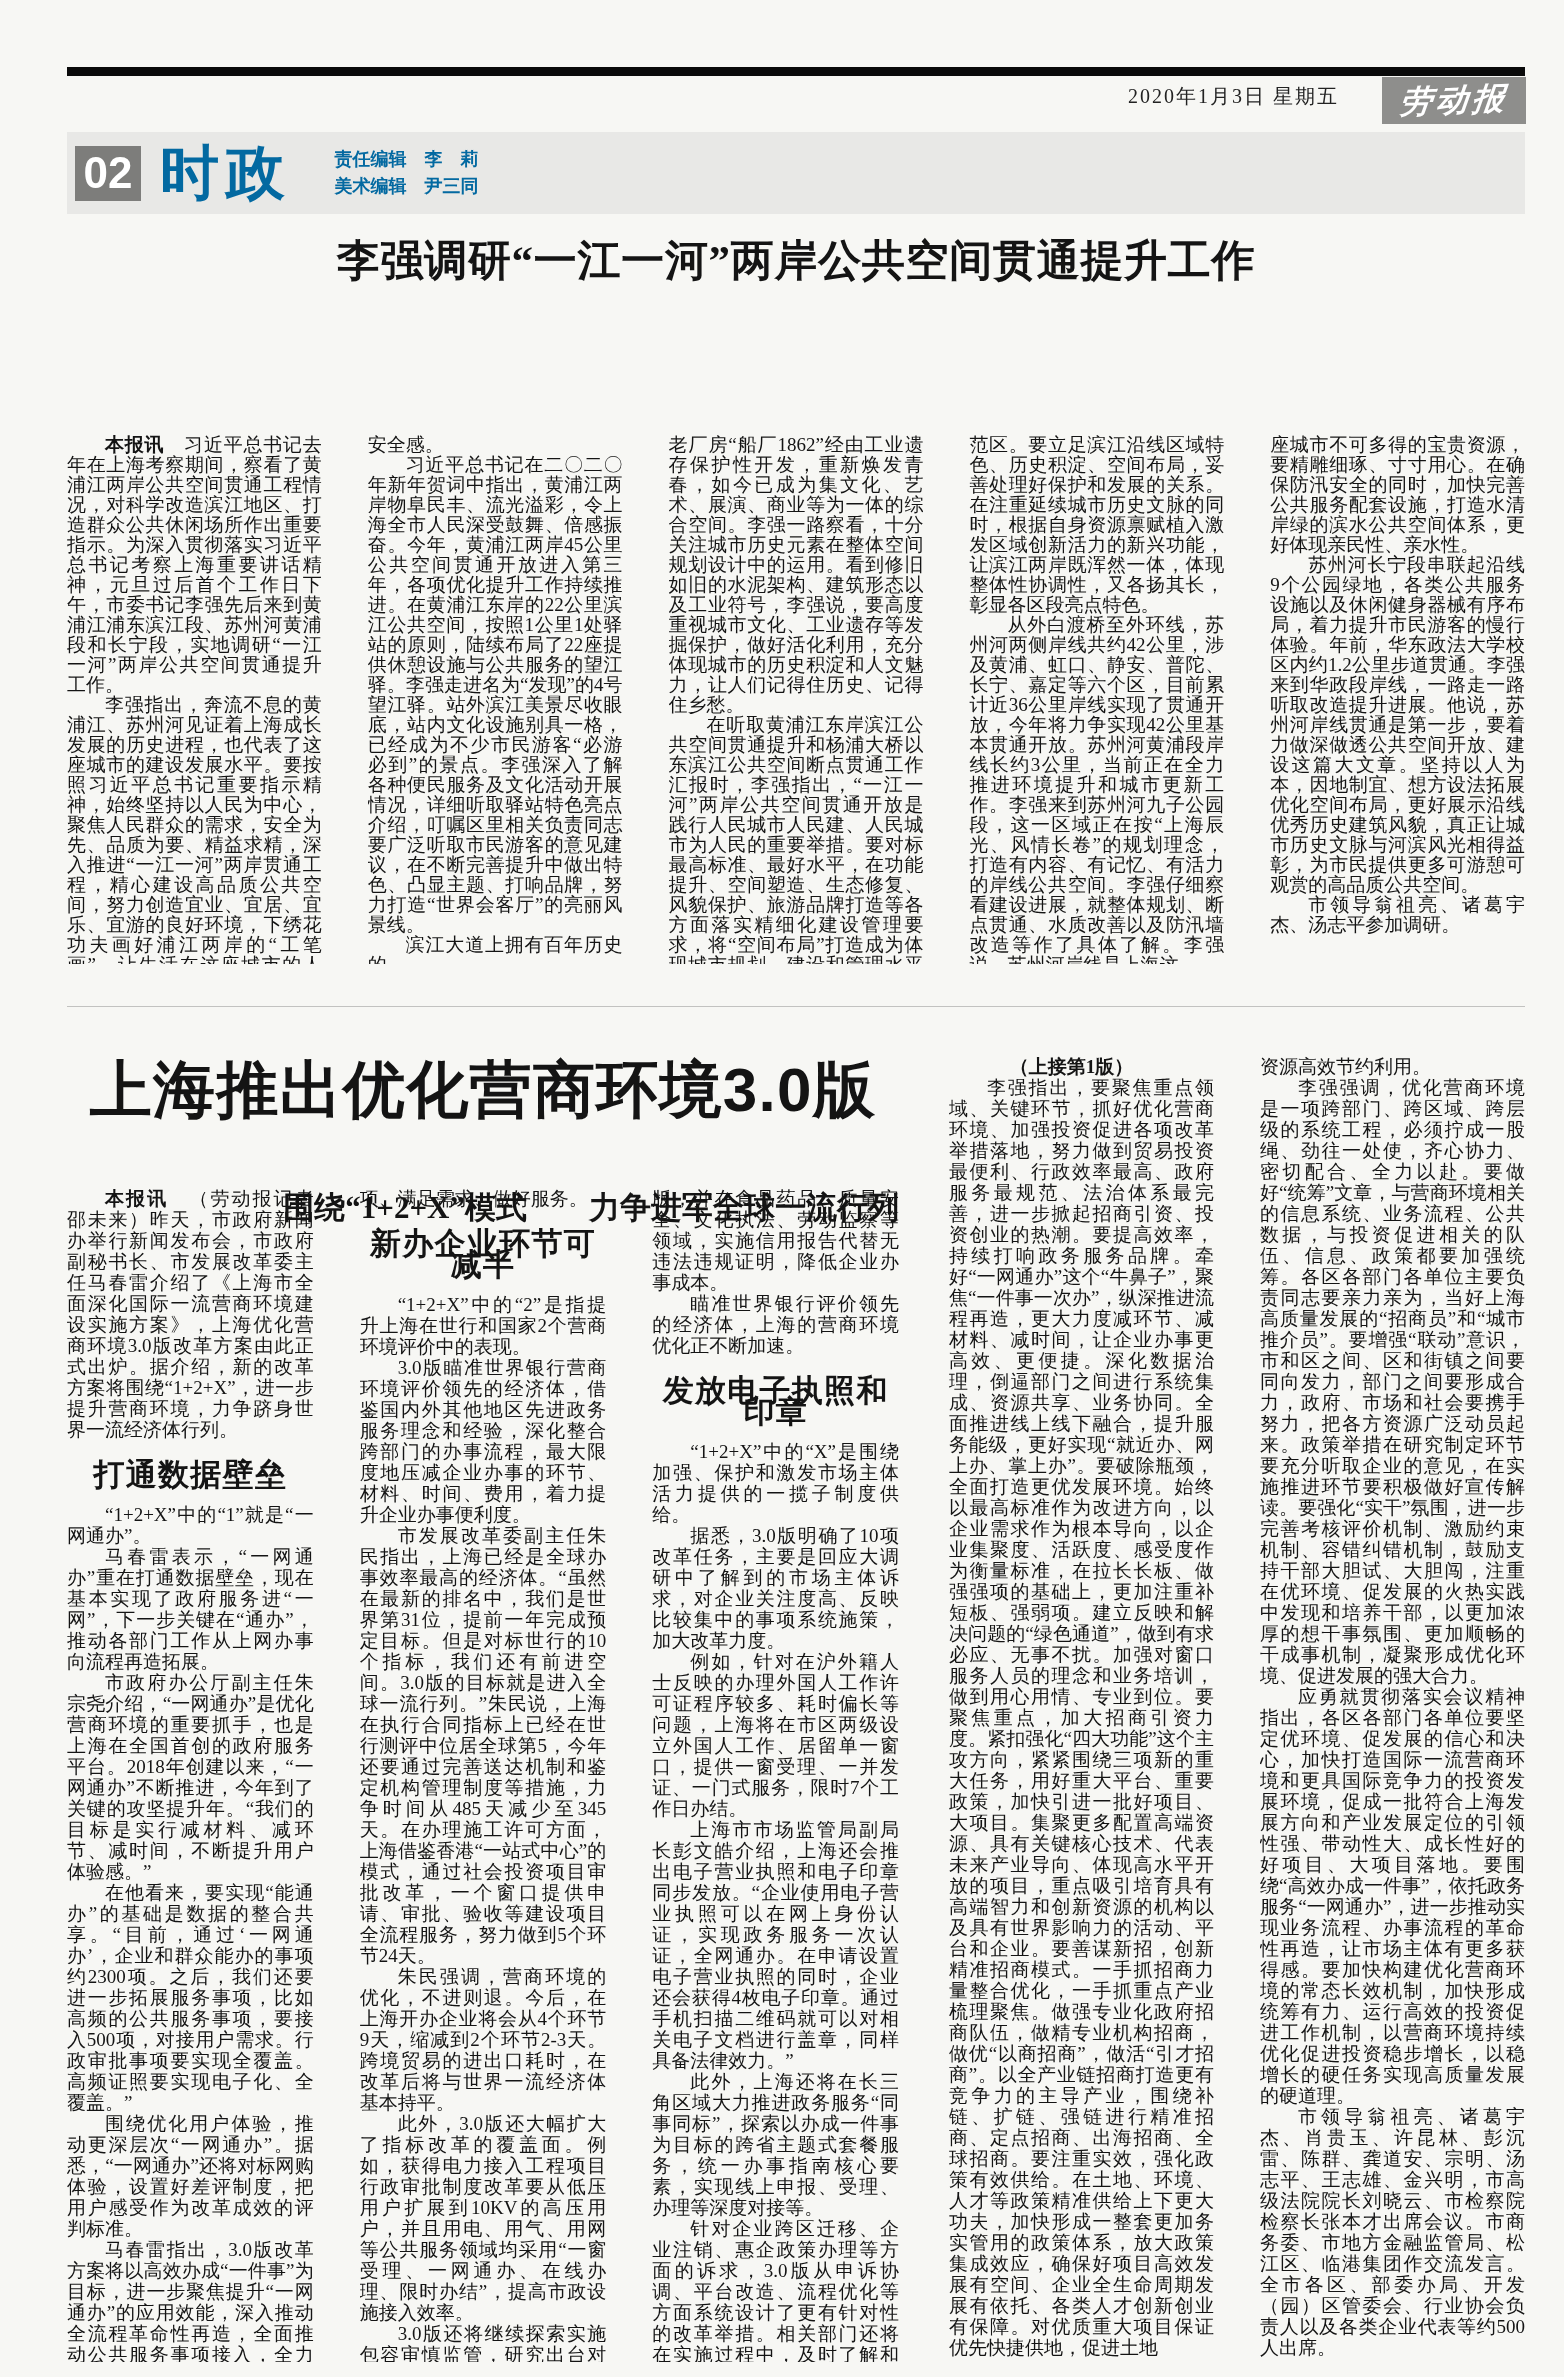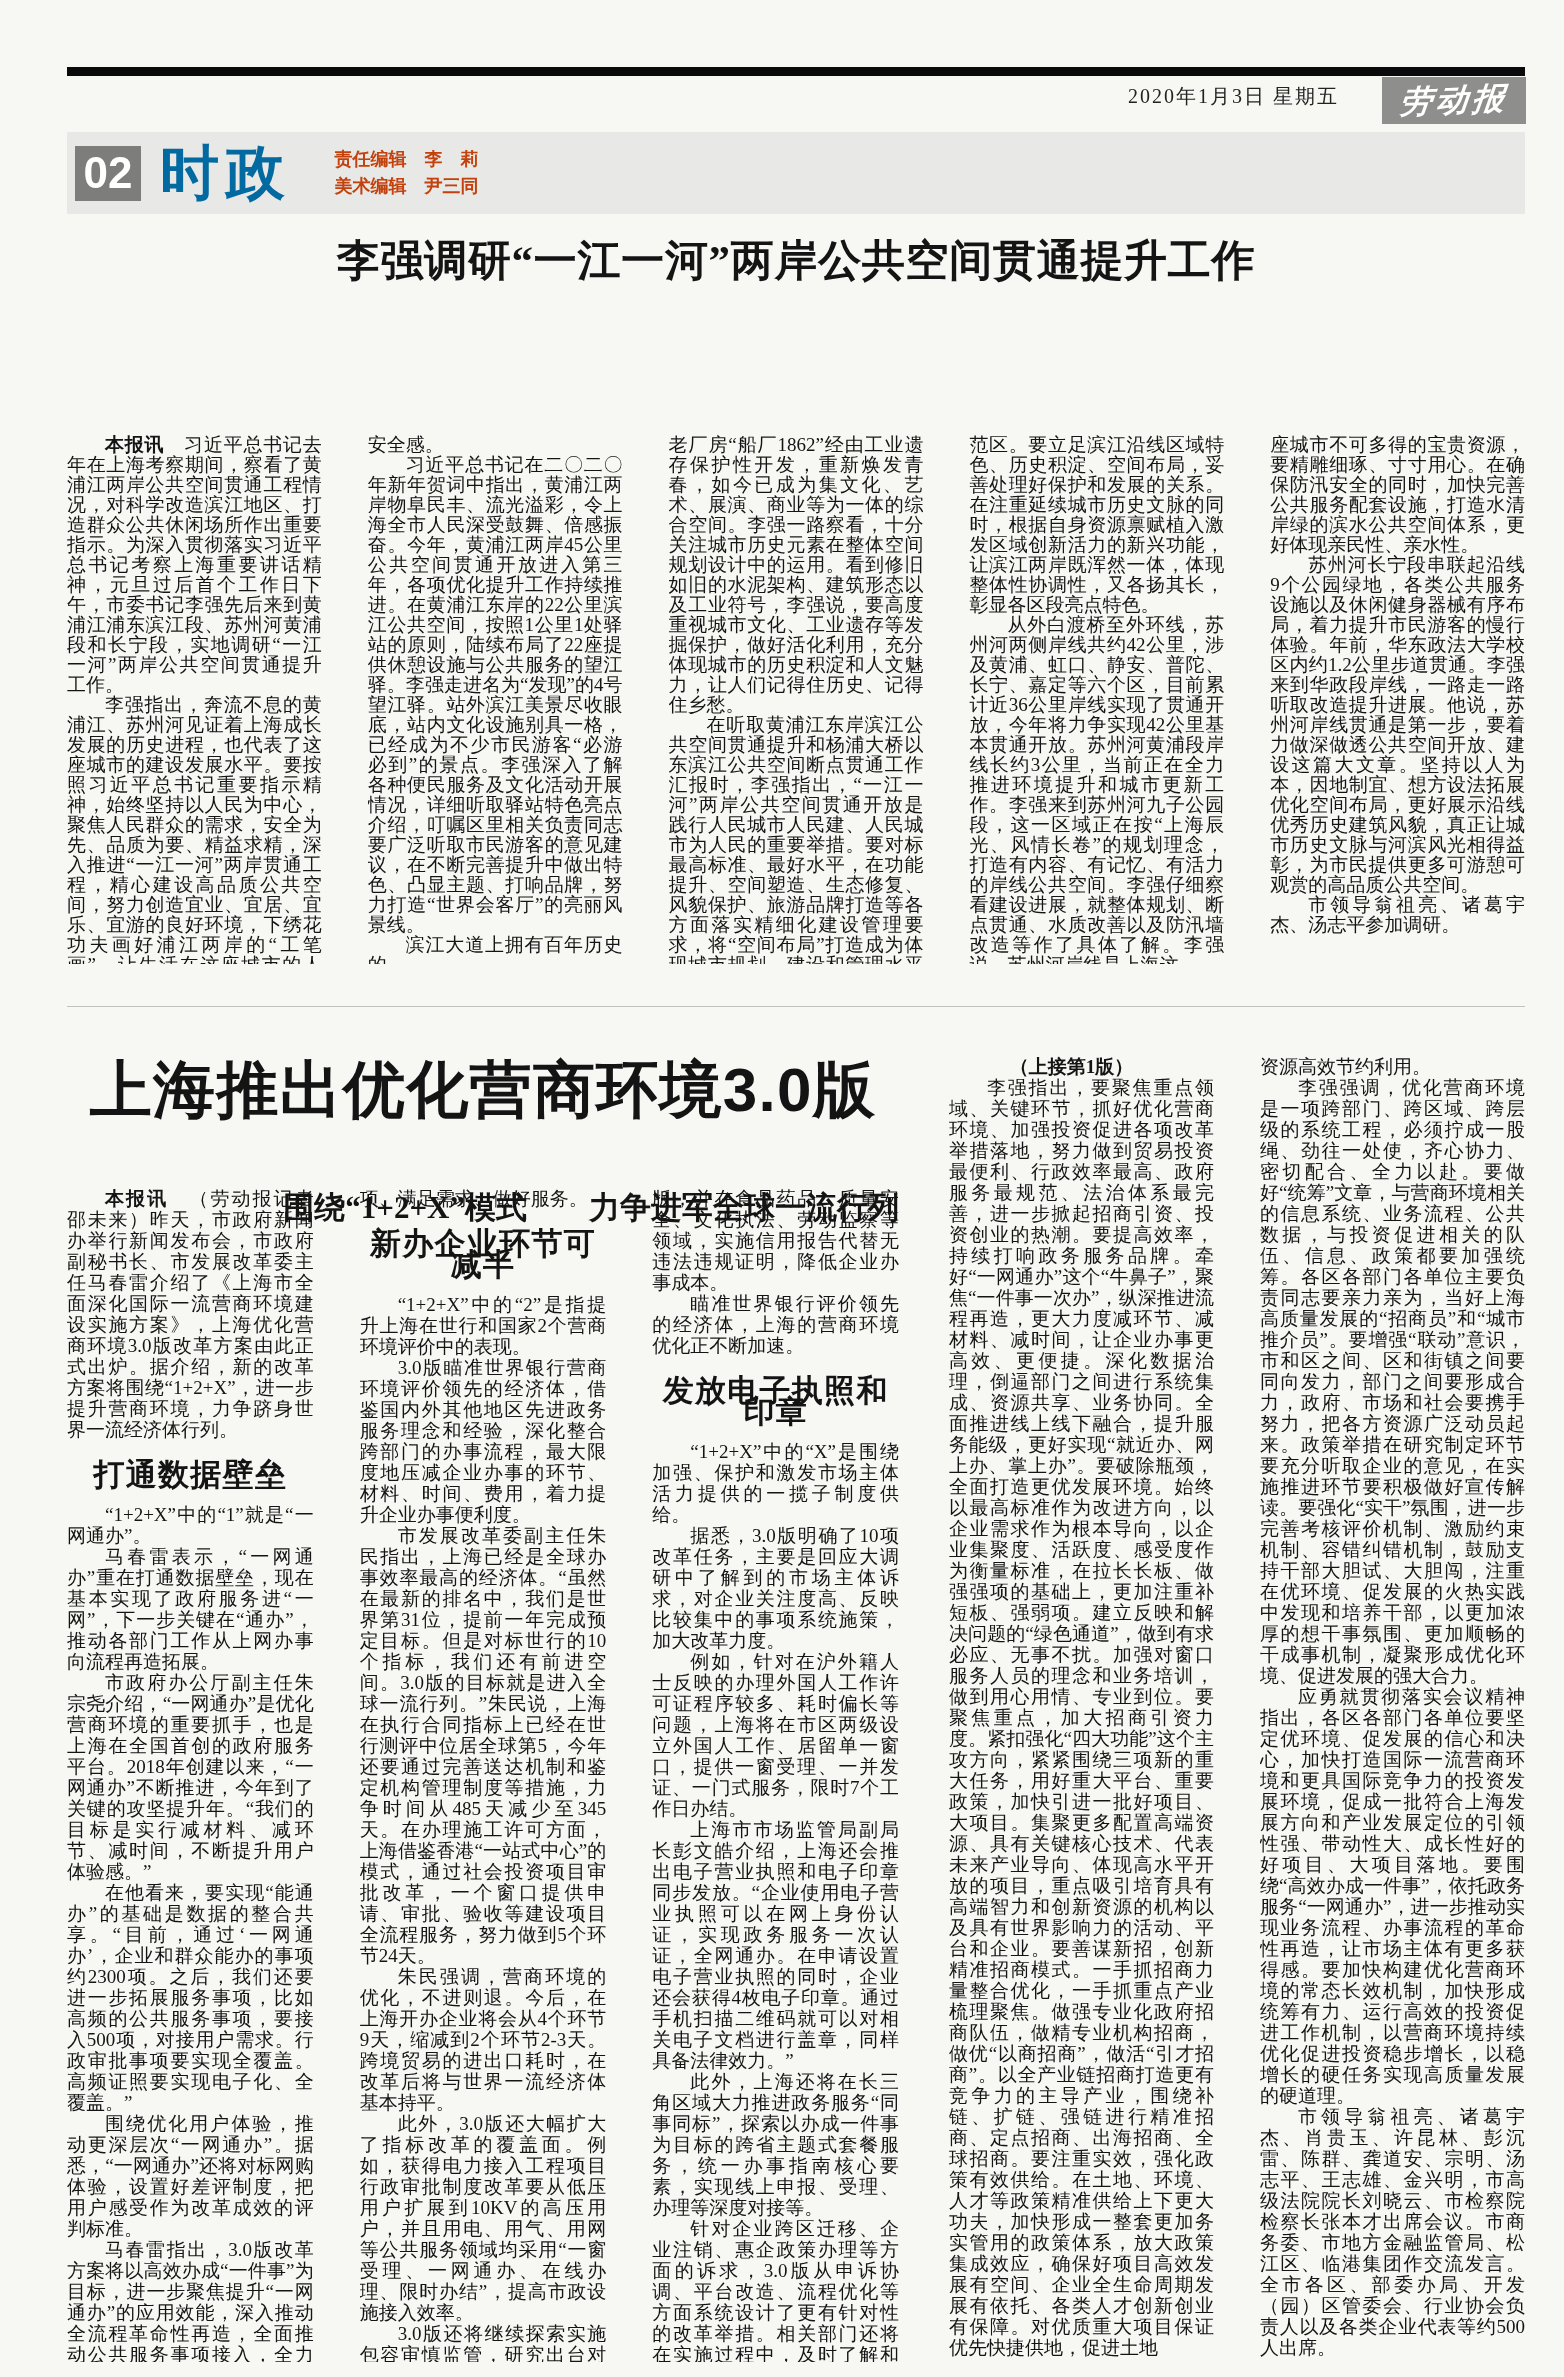--- a/index.html
+++ b/index.html
@@ -11,21 +11,21 @@
             display:flex;align-items:center;justify-content:center;}
   .logo-box span{color:#fff;font-size:32px;font-weight:bold;font-style:italic;
             transform:skewX(-8deg) rotate(-2deg);letter-spacing:4px;}
   .band{position:absolute;left:67px;top:132px;width:1458px;height:82px;background:#e8e8e6;
         display:flex;align-items:center;}
   .pagenum{margin-left:8px;width:66px;height:55px;background:#7d7d7b;color:#fff;
         font-family:"Liberation Sans","DejaVu Sans",sans-serif;font-weight:700;font-size:44px;
         display:flex;align-items:center;justify-content:center;}
   .section-title{font-size:59px;font-weight:700;margin-left:19px;letter-spacing:6.7px;color:#0369a1;line-height:1;}
   .editors{margin-left:43px;font-family:"Liberation Sans","DejaVu Sans",sans-serif;
-        font-size:18px;font-weight:700;line-height:1.5;color:#c2410c;}
+        font-size:18px;font-weight:700;line-height:1.5;color:#0369a1;}
   .a1-kicker{position:absolute;left:67px;top:232px;width:1458px;text-align:center;
         font-size:43px;font-weight:700;letter-spacing:0.7px;}
   .a1-headline{position:absolute;left:40px;top:288px;width:1485px;text-align:center;
         font-size:86px;font-weight:900;letter-spacing:0.7px;line-height:1.1;}
   .cols{display:flex;gap:46px;}
   .col{flex:1;overflow:hidden;text-align:justify;}
   .a1-body{position:absolute;left:67px;top:435px;width:1458px;height:529px;}
   .a1-body .col{font-size:19px;line-height:20px;}
   .divider{position:absolute;left:67px;top:1006px;width:1458px;height:1.3px;background:#c2c2c0;}
   .a2-headline{position:absolute;left:67px;top:1059px;width:832px;text-align:center;

